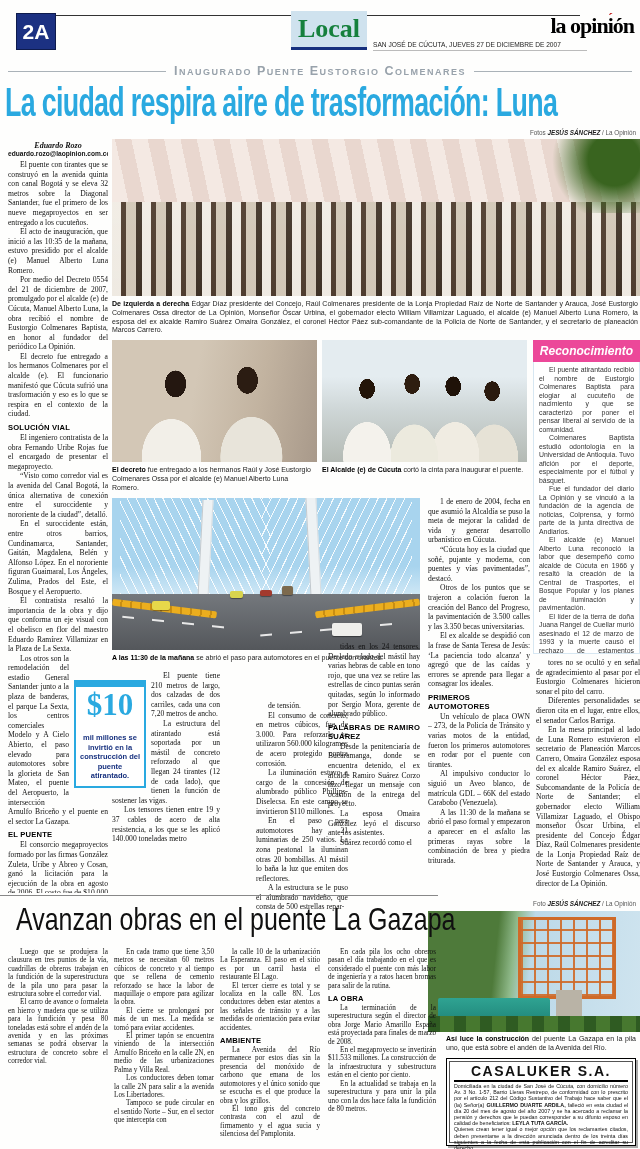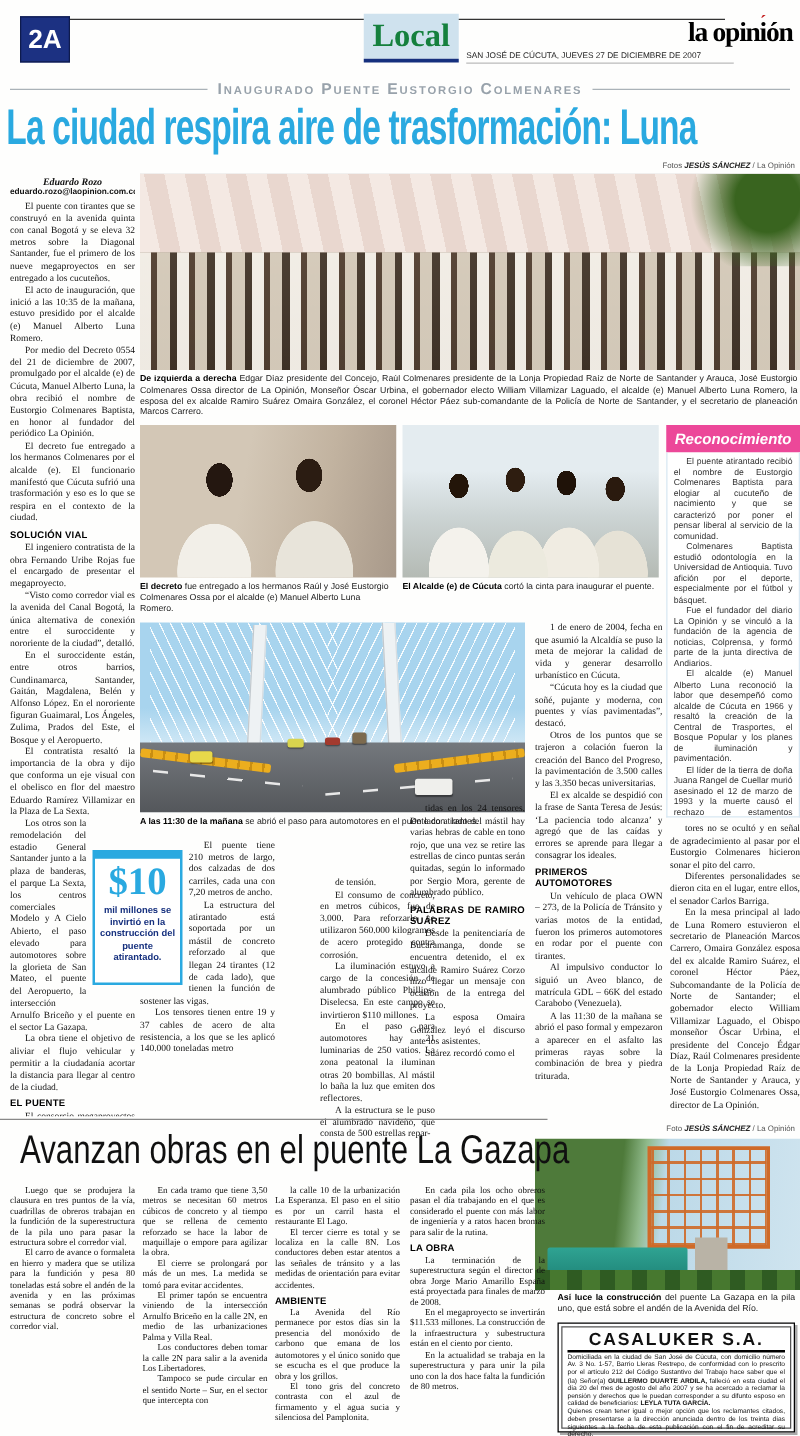--- a/index.html
+++ b/index.html
@@ -36,21 +36,21 @@
   .subhead{margin:4px 0 1px;font:bold 7.6px "Liberation Sans",sans-serif;color:#000;letter-spacing:0.2px;text-indent:0;}
   .byline{font:bold italic 8px "Liberation Serif",serif;font-style:italic;text-align:center;}
   .byemail{font:bold 6.6px "Liberation Sans",sans-serif;text-align:center;margin-bottom:3px;color:#111;}
   .spacer{border:0;}
   .sp-right{float:right;width:36px;height:150px;margin-left:3px;}
   .sp-left{float:left;width:36px;height:118px;margin-right:3px;}
   
   .money{position:absolute;left:74px;top:680px;width:72px;height:108px;background:#fff;box-sizing:border-box;
          border:2px solid #2aa9e0;border-top:7px solid #2aa9e0;text-align:center;padding:2px 3px;}
   .money .big{font:bold 31px "Liberation Serif",serif;color:#2aa9e0;line-height:32px;}
-  .money .txt{font:bold 7.5px "Liberation Sans",sans-serif;color:#16307e;line-height:9.5px;margin-top:2px;}
+  .money .txt{font:bold 7.5px "Liberation Sans",sans-serif;color:#16307e;line-height:9.5px;margin-top:12px;}
   
   .recon{position:absolute;left:533px;top:340px;width:107px;}
   .recon-h{background:#ec4899;color:#fff;font:bold italic 12px "Liberation Sans",sans-serif;font-style:italic;
            text-align:center;line-height:22px;height:22px;}
   .recon-b{background:#fff;border:1px solid #d7e7f2;border-top:0;box-sizing:border-box;height:292px;overflow:hidden;
            font-family:"Liberation Sans",sans-serif;font-size:6.9px;line-height:8.5px;color:#333;
            padding:4px 5px;text-align:justify;}
   .recon-b .para{text-indent:10px;}
   
   .photo{position:absolute;overflow:hidden;background:#ccc;}
@@ -170,21 +170,20 @@
         <p class="para">El acto de inauguración, que inició a las 10:35 de la mañana, estuvo presidido por el alcalde (e) Manuel Alberto Luna Romero.</p>
         <p class="para">Por medio del Decreto 0554 del 21 de diciembre de 2007, promulgado por el alcalde (e) de Cúcuta, Manuel Alberto Luna, la obra recibió el nombre de Eustorgio Colmenares Baptista, en honor al fundador del periódico La Opinión.</p>
         <p class="para">El decreto fue entregado a los hermanos Colmenares por el alcalde (e). El funcionario manifestó que Cúcuta sufrió una trasformación y eso es lo que se respira en el contexto de la ciudad.</p>
         <h4 class="subhead">SOLUCIÓN VIAL</h4>
         <p class="para">El ingeniero contratista de la obra Fernando Uribe Rojas fue el encargado de presentar el megaproyecto.</p>
         <p class="para">“Visto como corredor vial es la avenida del Canal Bogotá, la única alternativa de conexión entre el suroccidente y nororiente de la ciudad”, detalló.</p>
         <p class="para">En el suroccidente están, entre otros barrios, Cundinamarca, Santander, Gaitán, Magdalena, Belén y Alfonso López. En el nororiente figuran Guaimaral, Los Ángeles, Zulima, Prados del Este, el Bosque y el Aeropuerto.</p>
         <p class="para">El contratista resaltó la importancia de la obra y dijo que conforma un eje visual con el obelisco en flor del maestro Eduardo Ramírez Villamizar en la Plaza de La Sexta.</p>
         <div class="spacer sp-right"></div>
         <p class="para">Los otros son la remodelación del estadio General Santander junto a la plaza de banderas, el parque La Sexta, los centros comerciales Modelo y A Cielo Abierto, el paso elevado para automotores sobre la glorieta de San Mateo, el puente del Aeropuerto, la intersección Arnulfo Briceño y el puente en el sector La Gazapa.</p>
-        <p class="para">La obra tiene el objetivo de aliviar el flujo vehicular y permitir a la ciudadanía acortar la distancia para llegar al centro de la ciudad.</p>
         <h4 class="subhead">EL PUENTE</h4>
         <p class="para">El consorcio megaproyectos formado por las firmas González Zuleta, Uribe y Abreo y Cosan, ganó la licitación para la ejecución de la obra en agosto de 2006. El costo fue de $10.000 millones. En la cifra están incluidos los gastos de interventoría.</p>
       </div>
   </div>
 
   <div class="money">
     <div class="big">$10</div>
     <div class="txt">mil millones se invirtió en la construcción del puente atirantado.</div>
   </div>
 

